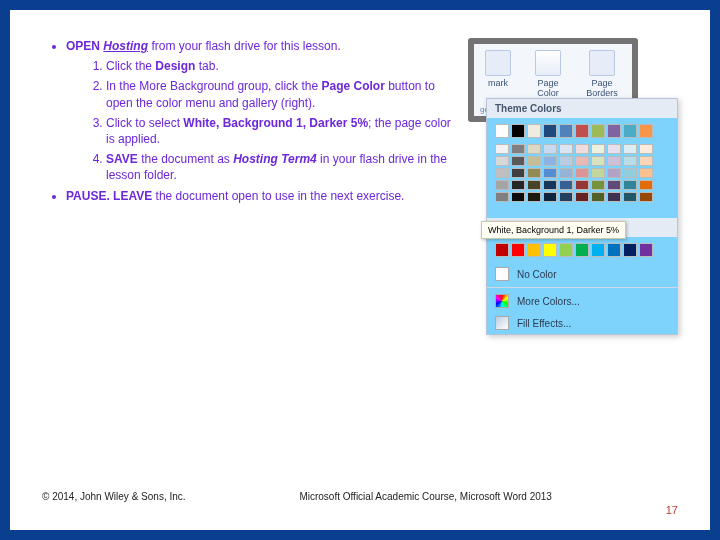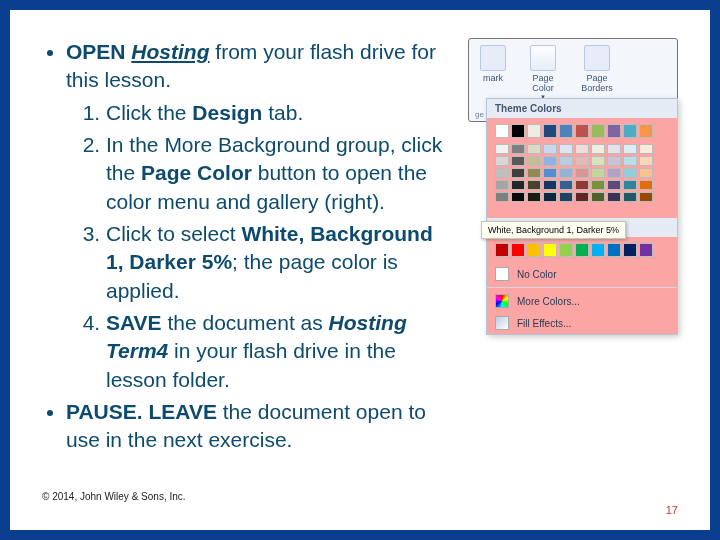--- a/index.html
+++ b/index.html
@@ -13,44 +13,44 @@
   }
   .title {
     color: #1d2f6f;
     font-size: 28px;
     font-weight: 400;
     padding-bottom: 6px;
     border-bottom: 3px solid #1d2f6f;
     margin-bottom: 14px;
   }
   .body-row { display: flex; gap: 12px; }
-  .text-col { flex: 1 1 auto; font-size: 21px; color: #0c4a6e; line-height: 1.35; }
+  .text-col { flex: 1 1 auto; font-size: 12px; color: #6d28d9; line-height: 1.35; }
   .text-col ul { list-style: disc; padding-left: 24px; }
   .text-col ol { list-style: decimal; padding-left: 40px; margin: 4px 0; }
   .text-col li { margin-bottom: 4px; }
   .b { font-weight: 700; }
   .bi { font-weight: 700; font-style: italic; }
   .u { text-decoration: underline; }
   .img-col { flex: 0 0 210px; position: relative; }
   .ribbon-chunk {
-    width: 210px; height: 84px;
+    width: 170px; height: 84px;
     background: #f3f6fb;
-    border: 1px solid #737373;
+    border: 6px solid #737373;
     border-radius: 3px;
     position: relative;
     font-size: 9px;
     color: #3b5377;
   }
   .ribbon-btn { position: absolute; text-align: center; }
   .ribbon-btn .ic { width: 26px; height: 26px; margin: 0 auto 2px; background: #e6edf8; border: 1px solid #b7c9e6; border-radius: 2px; }
   .grp-label { position: absolute; bottom: 2px; left: 6px; font-size: 8px; color: #6b84ab; }
   .popup {
     position: absolute; top: 60px; left: 18px;
     width: 192px;
-    background: #fca5a5;
+    background: #7dd3fc;
     border: 1px solid #b7c4d8;
     box-shadow: 2px 2px 6px rgba(0,0,0,.2);
     font-size: 10px;
   }
   .popup-head { background: #e4ebf5; padding: 4px 8px; font-weight: 700; color: #46566e; font-size: 10px; }
   .swatch-wrap { padding: 6px 8px 4px 8px; }
   .swatch-row { display: flex; gap: 2px; margin-bottom: 2px; }
   .sw { width: 14px; height: 14px; border: 1px solid #bbb; }
   .sw.sm { height: 10px; }
   .tooltip {
@@ -226,15 +226,16 @@
         <div class="menu-item">
           <div class="mini" style="background:linear-gradient(135deg,#bcd,#fff);"></div>
           <span>Fill Effects...</span>
         </div>
       </div>
     </div>
   </div>
 
   <div class="footer">
     <span>© 2014, John Wiley &amp; Sons, Inc.</span>
+    <span>Microsoft Official Academic Course, Microsoft Word 2013</span>
     <span class="pg">17</span>
   </div>
 </div>
 
 </body></html>

